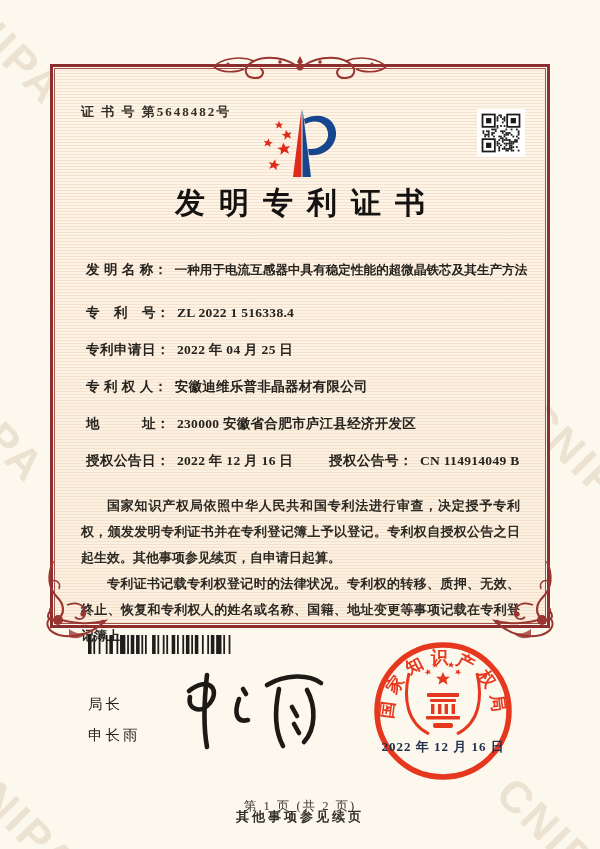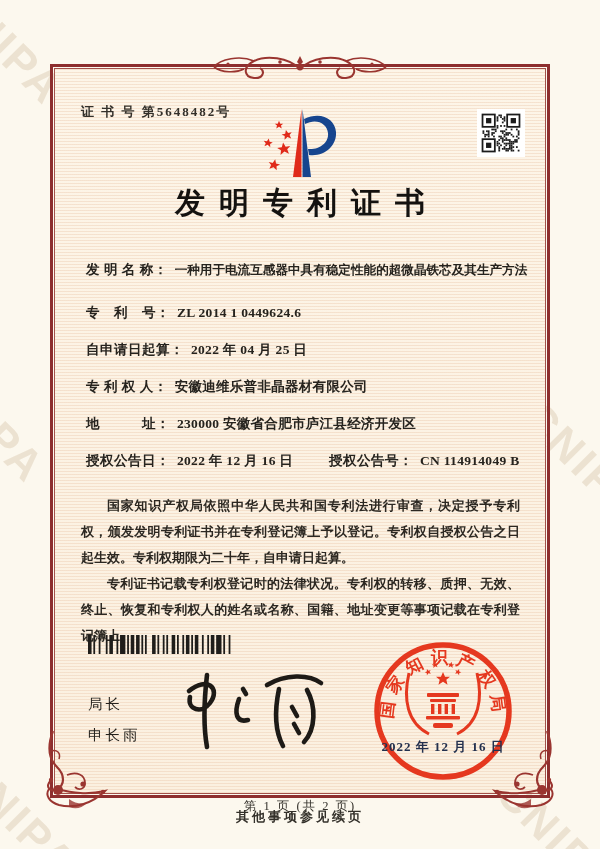--- a/index.html
+++ b/index.html
@@ -13,21 +13,21 @@
   .wm{
     position:absolute;
     font-family:"Liberation Sans","DejaVu Sans",sans-serif;
     font-weight:700;font-size:44px;letter-spacing:3px;
     color:#eadfcd;opacity:.85;
     transform:rotate(45deg);transform-origin:left top;
     white-space:nowrap;pointer-events:none;z-index:0;
   }
   
   .frame{
-    position:absolute;left:50px;top:64px;width:500px;height:734px;
+    position:absolute;left:50px;top:64px;width:500px;height:564px;
     border:3px solid #8d2e2e;box-sizing:border-box;z-index:1;
   }
   .frame-inner{
     position:absolute;inset:1px;border:1px solid #a3504a;
     background:
       repeating-linear-gradient(0deg, rgba(233,196,167,.38) 0 1px, rgba(0,0,0,0) 1px 3px),
       linear-gradient(#fdf5e8,#fbf0e0);
   }
   .ornament{position:absolute;z-index:3;pointer-events:none;}
   .orn-top{left:50%;top:-14px;transform:translateX(-50%);}
@@ -267,38 +267,38 @@
         </g>
     </svg>
 
     <div class="title">发明专利证书</div>
 
     <div class="fields">
       <div class="frow gap">
         <span class="flabel">发 明 名 称：</span><span class="fvalue long">一种用于电流互感器中具有稳定性能的超微晶铁芯及其生产方法</span>
       </div>
       <div class="frow">
-        <span class="flabel">专　利　号：</span><span class="fvalue">ZL 2014 1 0449624.6</span>
-      </div>
-      <div class="frow">
-        <span class="flabel">自申请日起算：</span><span class="fvalue">2022 年 04 月 25 日</span>
+        <span class="flabel">专　利　号：</span><span class="fvalue">ZL 2022 1 516338.4</span>
+      </div>
+      <div class="frow">
+        <span class="flabel">专利申请日：</span><span class="fvalue">2022 年 04 月 25 日</span>
       </div>
       <div class="frow">
         <span class="flabel">专 利 权 人：</span><span class="fvalue">安徽迪维乐普非晶器材有限公司</span>
       </div>
       <div class="frow">
         <span class="flabel">地　　　址：</span><span class="fvalue">230000 安徽省合肥市庐江县经济开发区</span>
       </div>
       <div class="frow">
         <span class="flabel">授权公告日：</span><span class="fvalue w">2022 年 12 月 16 日</span><span class="flabel">授权公告号：</span><span class="fvalue">CN 114914049 B</span>
       </div>
     </div>
 
     <div class="paras">
-      <p>国家知识产权局依照中华人民共和国专利法进行审查，决定授予专利权，颁发发明专利证书并在专利登记簿上予以登记。专利权自授权公告之日起生效。专利权期限为二十年，自申请日起算。</p>
+      <p>国家知识产权局依照中华人民共和国专利法进行审查，决定授予专利权，颁发发明专利证书并在专利登记簿上予以登记。专利权自授权公告之日起生效。其他事项参见续页，自申请日起算。</p>
       <p>专利证书记载专利权登记时的法律状况。专利权的转移、质押、无效、终止、恢复和专利权人的姓名或名称、国籍、地址变更等事项记载在专利登记簿上。</p>
     </div>
 
     <svg class="barcode" id="barcode" width="156" height="19" viewBox="0 0 156 19">
         <rect x="0" y="0" width="3.56" height="19" fill="#1f1d1a"></rect>
         <rect x="5.34" y="0" width="1.78" height="19" fill="#1f1d1a"></rect>
         <rect x="10.68" y="0" width="1.78" height="19" fill="#1f1d1a"></rect>
         <rect x="17.799999999999997" y="0" width="1.78" height="19" fill="#1f1d1a"></rect>
         <rect x="21.36" y="0" width="3.56" height="19" fill="#1f1d1a"></rect>
         <rect x="28.479999999999997" y="0" width="1.78" height="19" fill="#1f1d1a"></rect>

